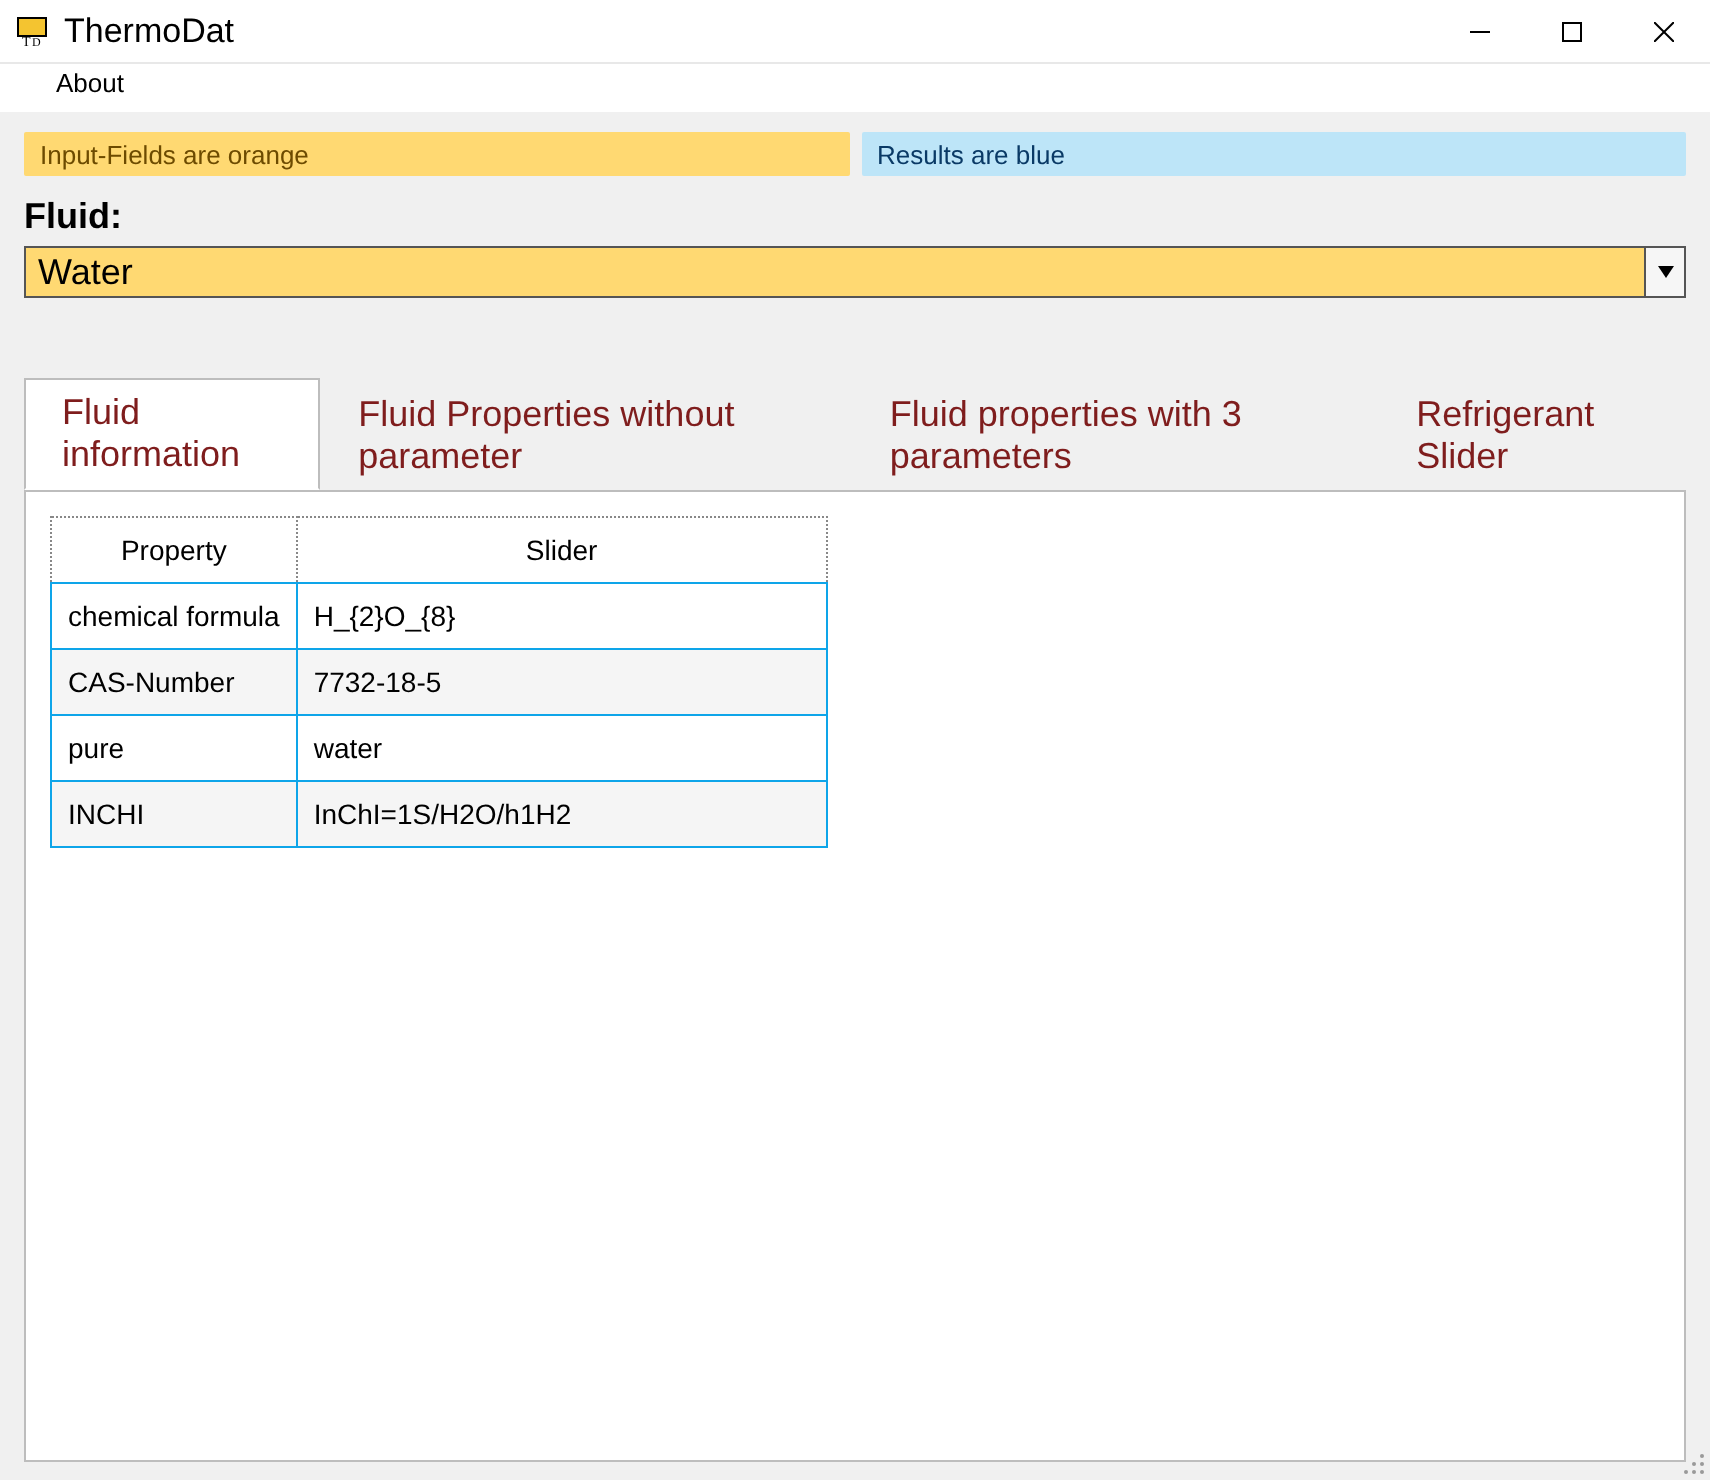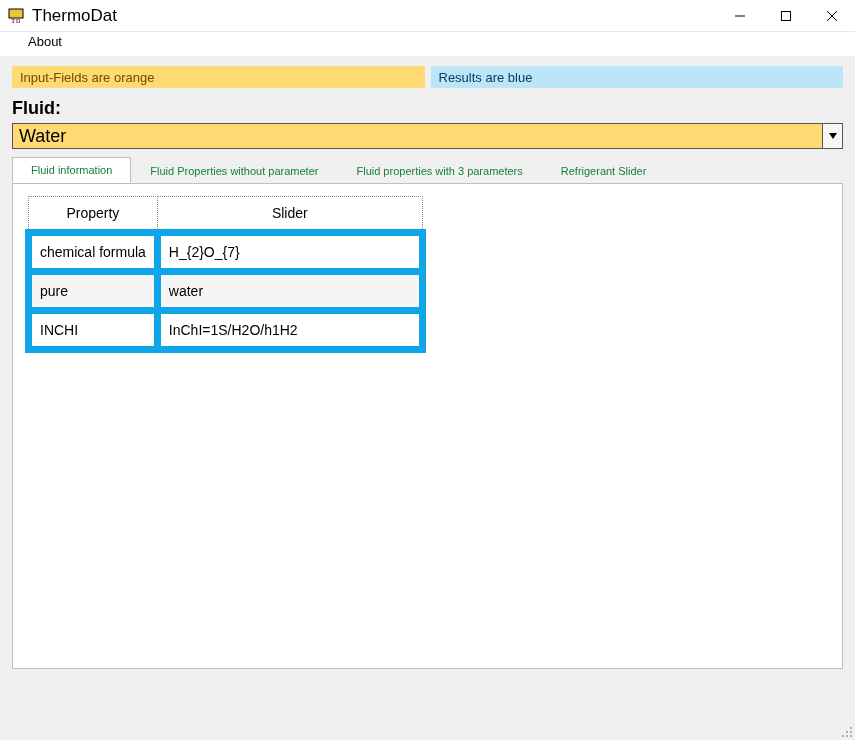--- a/index.html
+++ b/index.html
@@ -92,47 +92,48 @@
   }
   .tabs {
     margin-top: 8px;
     display: flex;
     align-items: flex-end;
     gap: 0;
     border-bottom: 1px solid transparent;
   }
   .tab {
     padding: 6px 18px 6px 18px;
-    font-size: 11px;
+    font-size: 18px;
     background: #f0f0f0;
     border: 1px solid transparent;
     border-bottom: none;
     cursor: default;
-    color: #15803d;
+    color: #7f1d1d;
+    margin-top: 32px;
   }
   .tab.active {
     background: #ffffff;
     border: 1px solid #bdbdbd;
     border-bottom: 1px solid #ffffff;
     position: relative;
     z-index: 2;
   }
   .tab-content {
     background: #ffffff;
     border: 1px solid #bdbdbd;
     margin-top: -1px;
     height: 486px;
     padding: 12px;
   }
   table.props {
     border-collapse: collapse;
     font-size: 14px;
   }
   table.props th, table.props td {
-    border: 7px solid #0ea5e9;
+    border: 1px solid #0ea5e9;
     padding: 8px 8px;
     text-align: left;
     white-space: nowrap;
   }
   table.props th {
     font-weight: 400;
     text-align: center;
     border: 1px dotted #888;
   }
   table.props th.prop-col { width: 120px; }
@@ -208,21 +209,25 @@
     <table class="props">
       <thead>
         <tr>
           <th class="prop-col">Property</th>
           <th class="val-col">Slider</th>
         </tr>
       </thead>
       <tbody>
         <tr>
           <td>chemical formula</td>
-          <td>H_{2}O_{7}</td>
+          <td>H_{2}O_{8}</td>
+        </tr>
+        <tr>
+          <td>CAS-Number</td>
+          <td>7732-18-5</td>
         </tr>
         <tr>
           <td>pure</td>
           <td>water</td>
         </tr>
         <tr>
           <td>INCHI</td>
           <td>InChI=1S/H2O/h1H2</td>
         </tr>
       </tbody>

